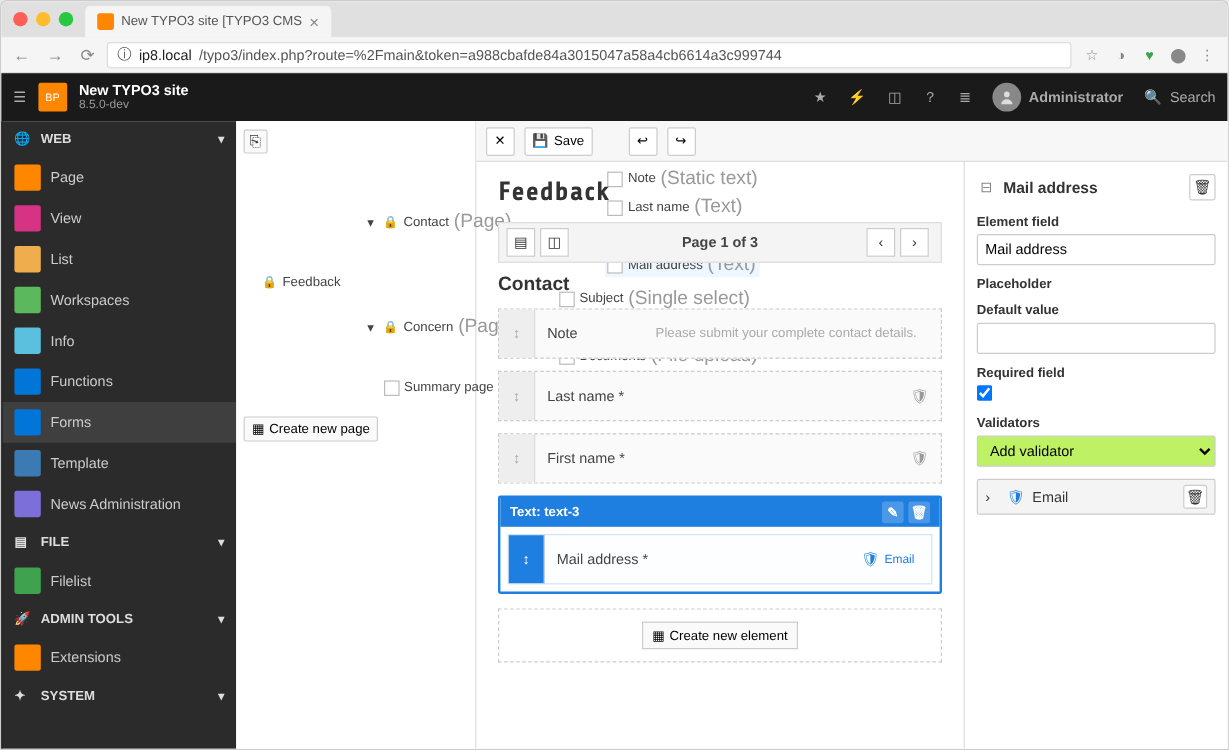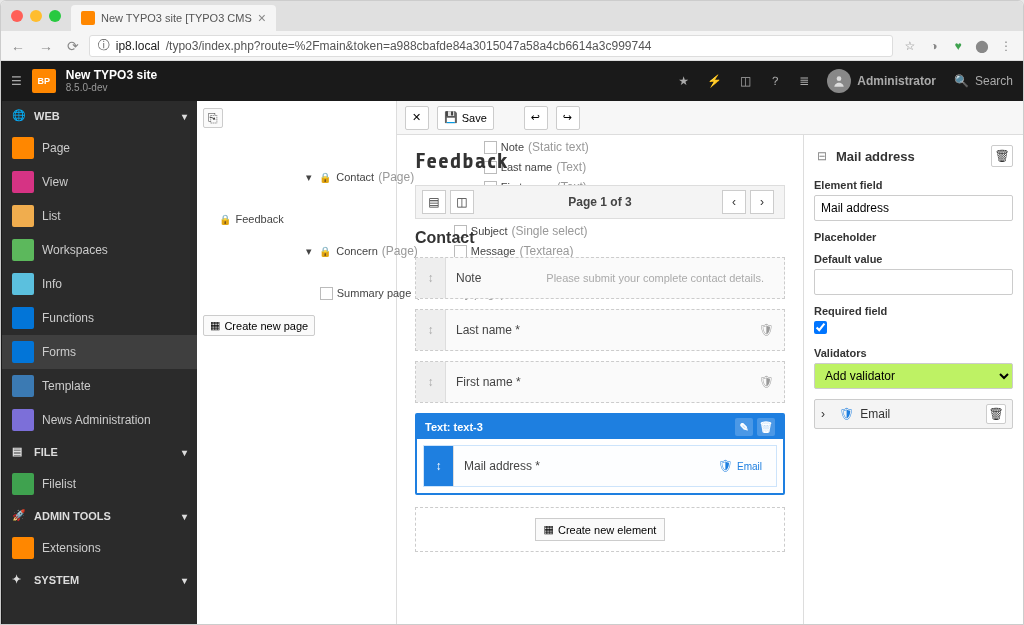--- a/index.html
+++ b/index.html
@@ -10,21 +10,21 @@
   .tl { width: 12px; height: 12px; border-radius: 50%; }
   .tab { background: #f5f5f5; height: 26px; padding: 0 10px; display: flex; align-items: center; gap: 6px; border-radius: 4px 4px 0 0; font-size: 11px; color: #555; }
   .tab .favicon { width: 14px; height: 14px; background: #ff8700; border-radius: 2px; }
   .tab .close { font-size: 14px; color: #888; }
   .addrbar { height: 30px; background: #f5f5f5; border-bottom: 1px solid #ddd; display: flex; align-items: center; padding: 0 10px; gap: 10px; }
   .navicons { display: flex; gap: 14px; color: #888; font-size: 14px; }
   .addr { flex: 1; background: #fff; border: 1px solid #ddd; border-radius: 3px; height: 22px; display: flex; align-items: center; padding: 0 8px; font-size: 12px; color: #555; gap: 6px; }
   .exticons { display: flex; gap: 10px; color: #888; }
   .exticons span { width: 14px; height: 14px; display: inline-flex; align-items: center; justify-content: center; }
   .topbar { height: 40px; background: #1a1a1a; color: #ccc; display: flex; align-items: center; padding: 0 0 0 10px; gap: 10px; }
-  .topbar .logo { width: 24px; height: 24px; background: #ff8700; border-radius: 2px; display: flex; align-items: center; justify-content: center; font-size: 9px; color: #fff; font-weight: bold; }
+  .topbar .logo { width: 24px; height: 24px; background: #ff8700; border-radius: 2px; display: flex; align-items: center; justify-content: center; font-size: 9px; color: #fff; font-weight: normal; }
   .topbar .siteinfo { display: flex; flex-direction: column; line-height: 1.1; }
   .topbar .sitename { font-size: 12px; color: #fff; font-weight: 600; }
   .topbar .siteversion { font-size: 10px; color: #999; }
   .topbar .spacer { flex: 1; }
   .topicons { display: flex; align-items: center; gap: 18px; color: #aaa; padding-right: 10px; }
   .topicons .user { display: flex; align-items: center; gap: 6px; font-weight: bold; }
   .topicons .avatar { width: 24px; height: 24px; border-radius: 50%; background: #888; display: flex; align-items: center; justify-content: center; }
   .topicons .searchlbl { display: flex; align-items: center; gap: 6px; }
   .appbody { flex: 1; display: flex; min-height: 0; }
   .sidebar { width: 196px; background: #2b2b2b; color: #ccc; overflow-y: auto; border-left: 1px solid #1a1a1a; }
@@ -38,21 +38,21 @@
   .treecol { width: 200px; border-right: 1px solid #ddd; padding: 6px; display: flex; flex-direction: column; gap: 4px; background: #fff; }
   .tree-toolbar { height: 22px; display: flex; align-items: center; }
   .tree-toolbar .tbtn { padding: 2px 4px; border: 1px solid #ccc; border-radius: 2px; background: #fafafa; }
   .tree { font-size: 11px; color: #444; }
   .tree ul { list-style: none; padding-left: 14px; }
   .tree li { padding: 2px 0; white-space: nowrap; display: flex; align-items: center; gap: 4px; }
   .tree li.sel > .row { background: #eef; }
   .tree .row { display: flex; align-items: center; gap: 4px; flex: 1; padding: 1px 2px; }
   .tree .caret { width: 10px; display: inline-block; text-align: center; }
   .tree .ticon { width: 13px; height: 13px; display: inline-block; border: 1px solid #bbb; background: #fff; }
-  .tree .typ { color: #999; font-size: 12px; }
+  .tree .typ { color: #999; font-size: 16px; }
   .tree .lock { color: #e0a800; font-size: 10px; }
   .newpage { margin-top: 6px; }
   .newpage button { font-size: 11px; padding: 3px 6px; border: 1px solid #ccc; background: #fafafa; border-radius: 2px; display: flex; align-items: center; gap: 4px; }
   .editor { flex: 1; display: flex; flex-direction: column; min-width: 0; }
   .edittoolbar { height: 34px; background: #f7f7f7; border-bottom: 1px solid #ddd; display: flex; align-items: center; padding: 0 8px; gap: 8px; }
   .etbtn { border: 1px solid #ccc; background: #fff; border-radius: 2px; height: 24px; min-width: 24px; padding: 0 6px; display: flex; align-items: center; gap: 4px; font-size: 11px; }
   .editbody { flex: 1; display: flex; min-height: 0; }
   .stage { flex: 1; padding: 14px 18px; overflow: auto; }
   .stage h1 { font-family: "Share", "Arial Black", sans-serif; font-size: 22px; letter-spacing: 1px; margin-bottom: 12px; }
   .pager { border: 1px solid #ddd; background: #f4f4f4; height: 34px; display: flex; align-items: center; padding: 0 6px; margin-bottom: 10px; }

